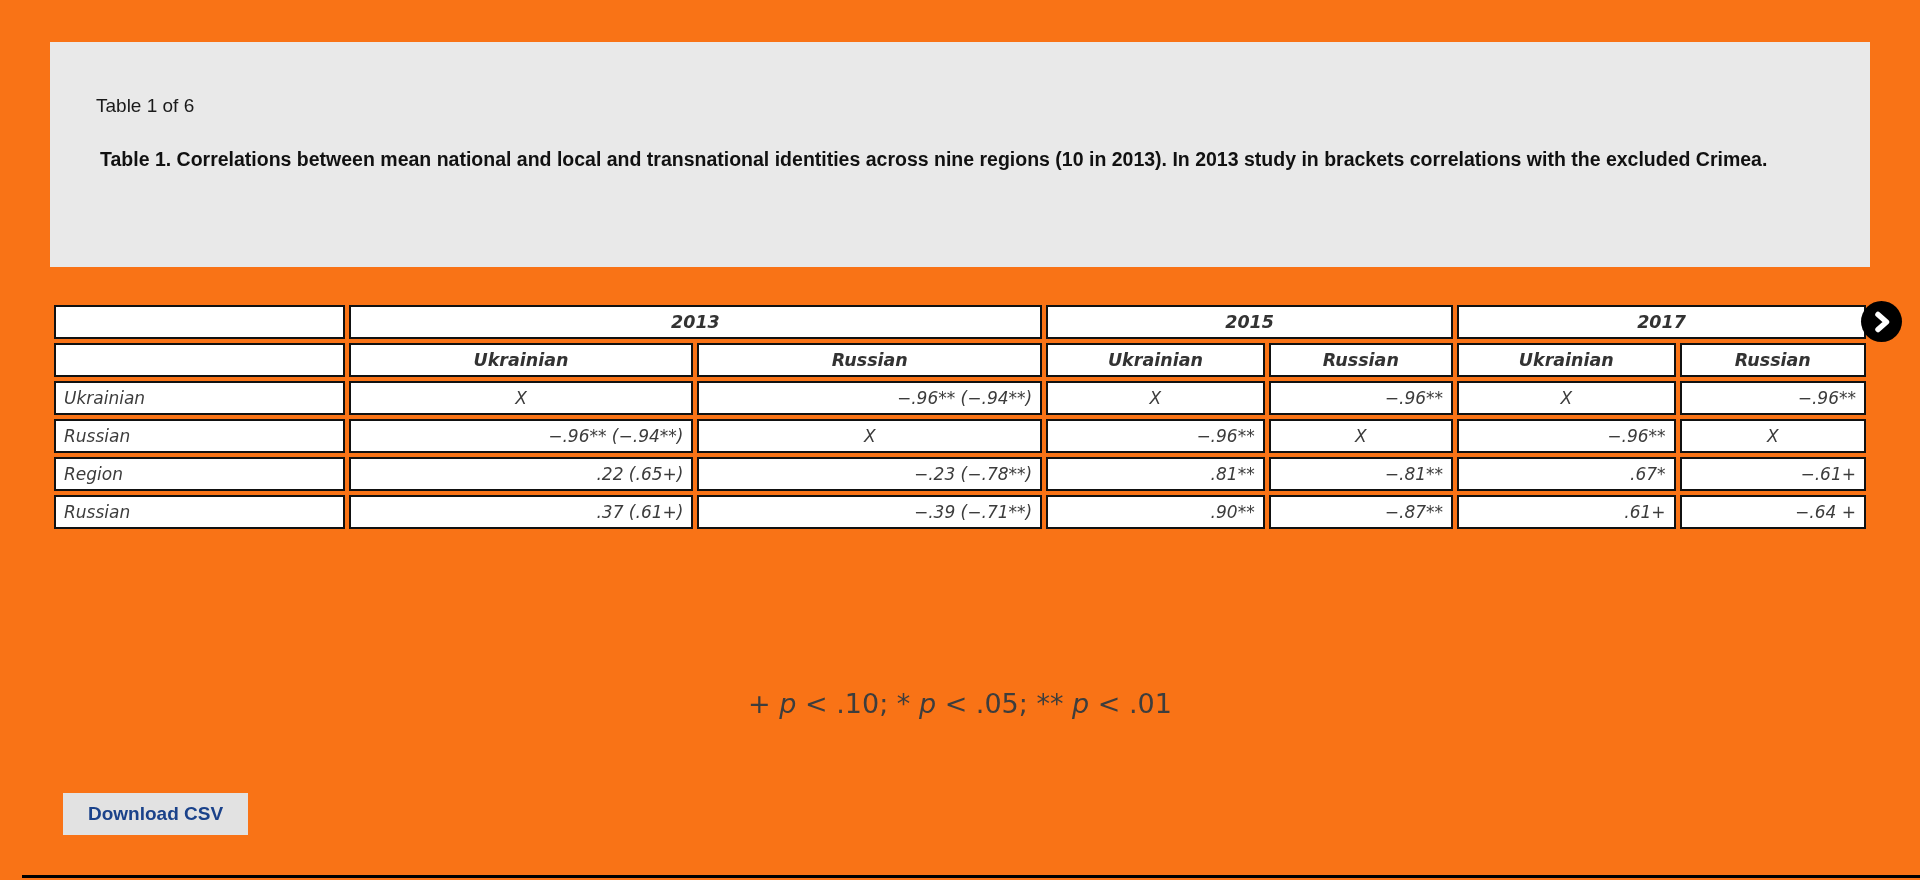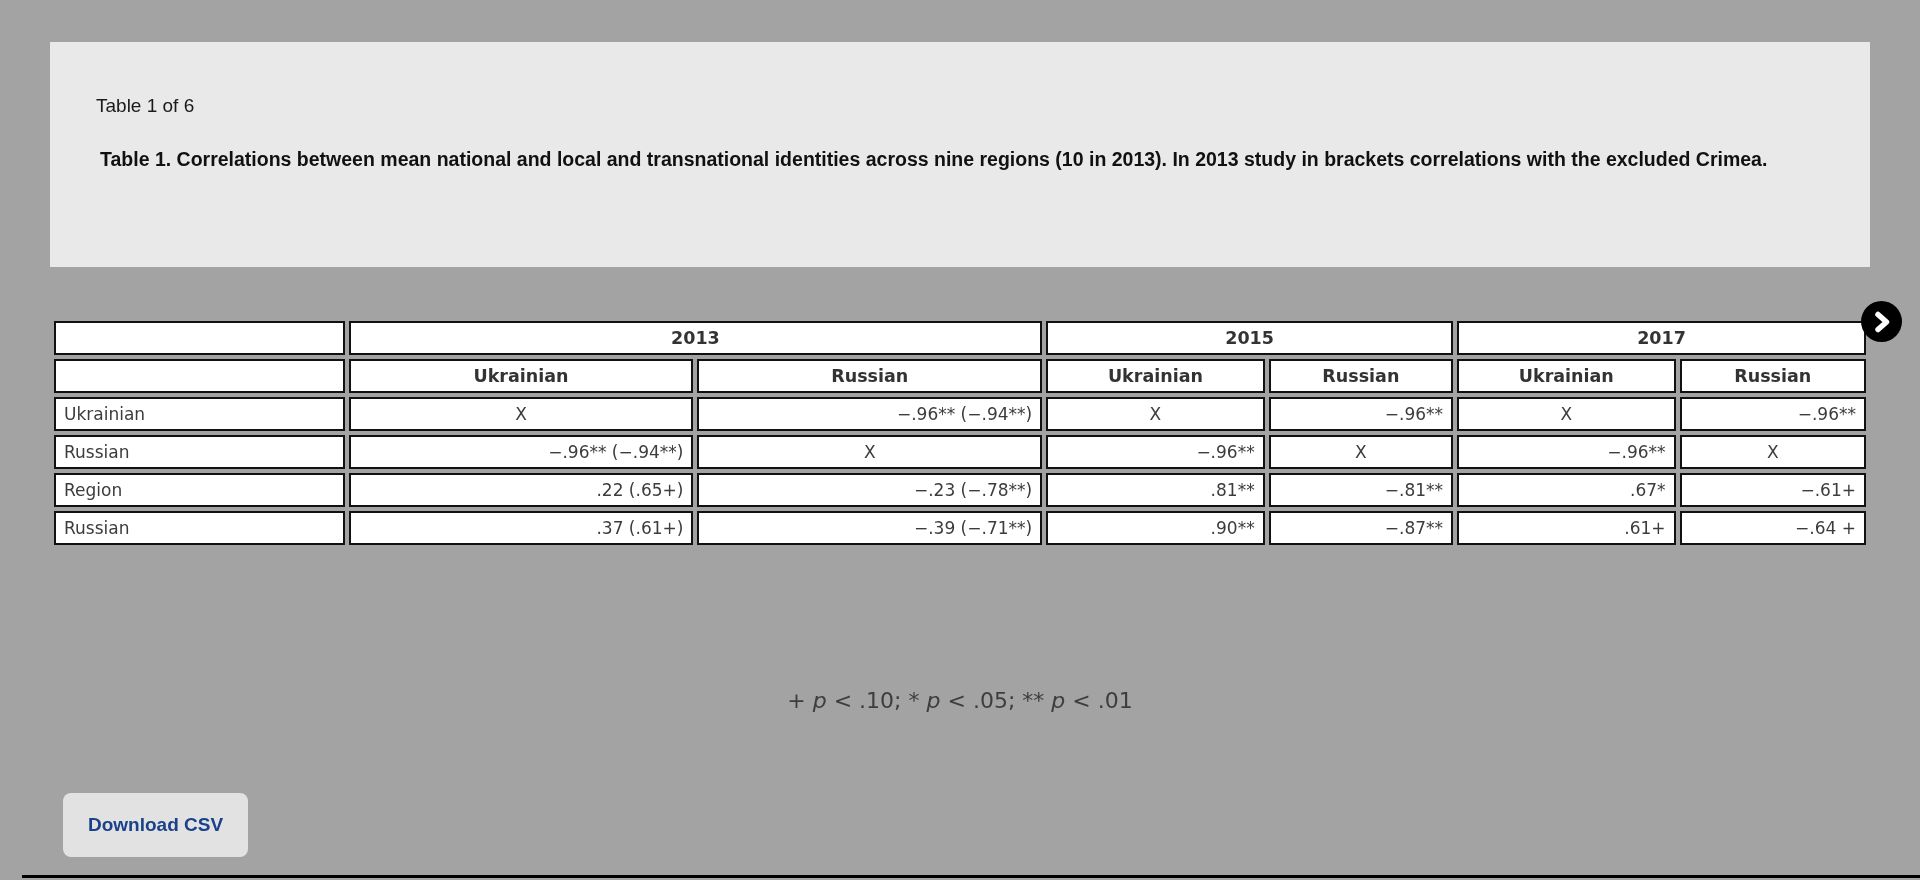--- a/index.html
+++ b/index.html
@@ -6,21 +6,21 @@
     margin: 0;
     padding: 0;
     background: #ffffff;
     font-family: "Liberation Sans", sans-serif;
   }
   .page {
     position: relative;
     width: 1920px;
     height: 880px;
     overflow: hidden;
-    background: #a3a3a3;
+    background: #f97316;
   }
 
   
   .caption-box {
     position: absolute;
     left: 50px;
     top: 42px;
     width: 1820px;
     height: 225px;
     box-sizing: border-box;
@@ -38,22 +38,23 @@
     color: #111111;
     line-height: 31px;
     margin: 4px;
     max-width: 1690px;
   }
 
   
   .table-wrap {
     position: absolute;
     left: 50px;
-    top: 317px;
-    width: 1820px;
+    top: 301px;
+    width: 1820px;
+    font-style: italic;
   }
   table.corr {
     table-layout: fixed;
     width: 1820px;
     border-collapse: separate;
     border-spacing: 4px;
     font-family: "DejaVu Sans", sans-serif;
   }
   table.corr td, table.corr th {
     border: 2px solid #111111;
@@ -83,35 +84,35 @@
   col.c-2017r { width: 186px; }
 
   
   .footnote {
     position: absolute;
     left: 50px;
     top: 688px;
     width: 1820px;
     text-align: center;
     font-family: "DejaVu Sans", sans-serif;
-    font-size: 22px;
+    font-size: 27px;
     color: #3d3d3d;
   }
   .footnote i { font-style: italic; }
 
   
   .download-btn {
     position: absolute;
     left: 63px;
     top: 793px;
     display: inline-block;
     background: #e2e2e2;
     border: none;
-    border-radius: 8px;
-    padding: 21px 25px;
+    border-radius: 0;
+    padding: 10px 25px;
     font-family: "Liberation Sans", sans-serif;
     font-size: 19px;
     font-weight: bold;
     color: #1a428a;
     cursor: pointer;
   }
 
   
   .next-btn {
     position: absolute;

